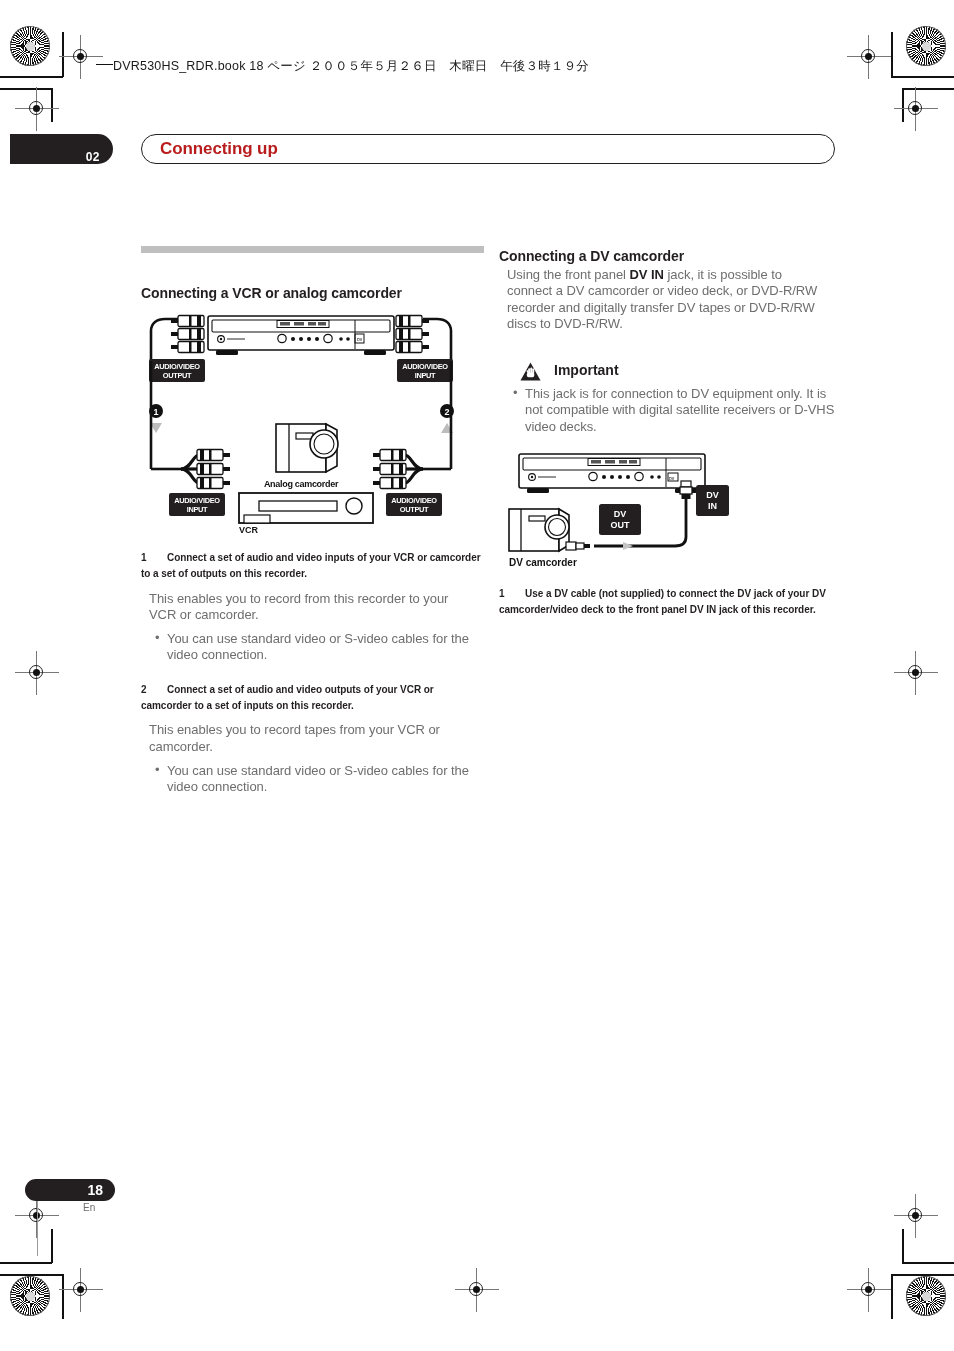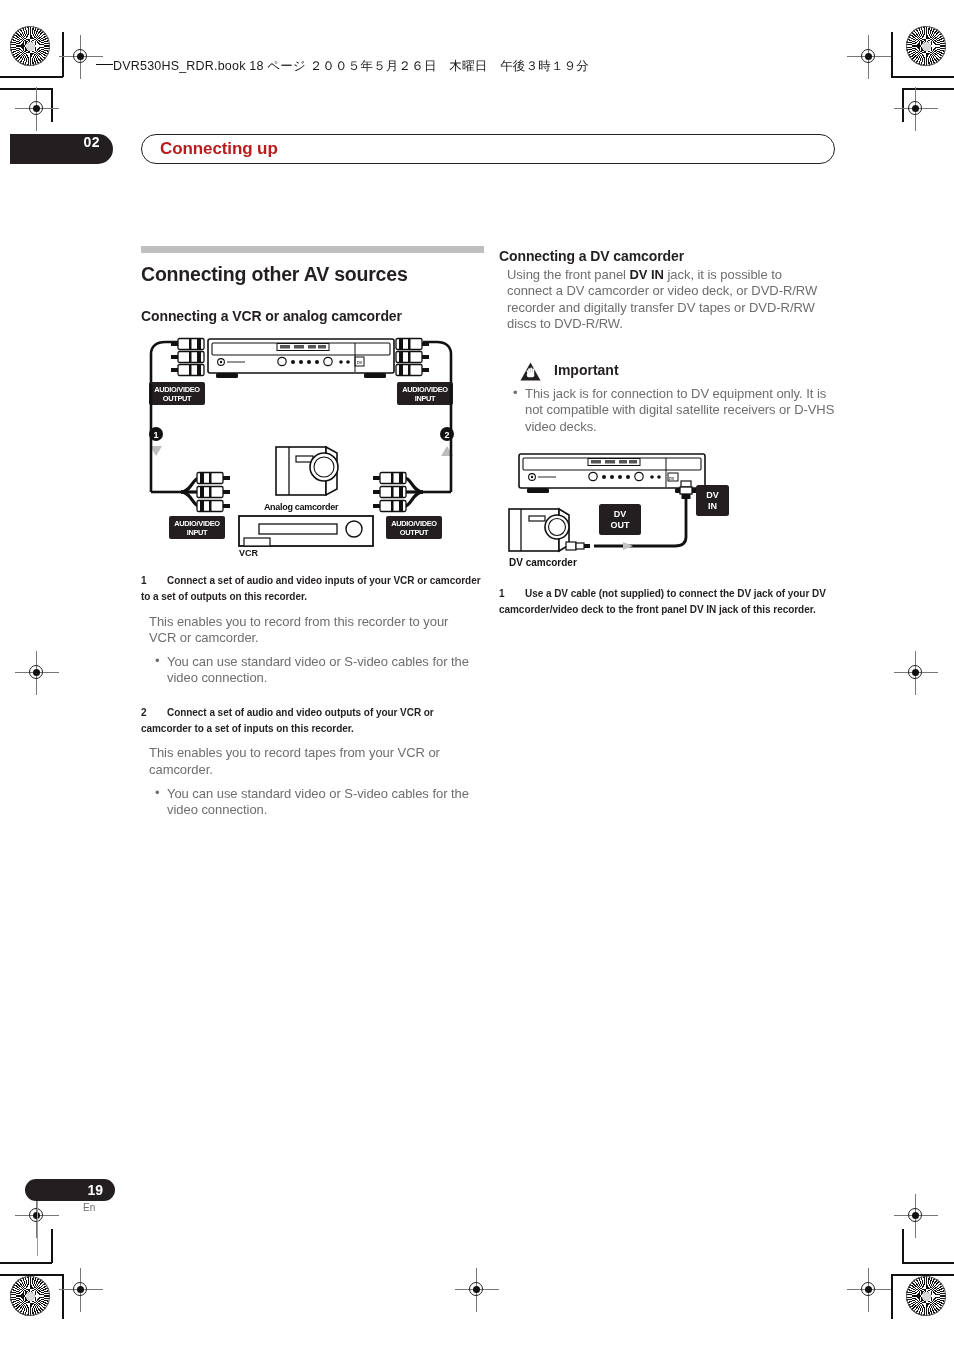--- a/index.html
+++ b/index.html
@@ -88,24 +88,24 @@
   
   .chapter-tab {
     position: absolute;
     left: 10px;
     top: 134px;
     width: 103px;
     height: 30px;
     background: #231f20;
     border-radius: 0 15px 15px 0;
     color: #ffffff;
-    font-size: 14px;
+    font-size: 12px;
     font-weight: bold;
     display: flex;
-    align-items: flex-start;
+    align-items: flex-end;
     justify-content: flex-end;
     padding-right: 13px;
     box-sizing: border-box;
     letter-spacing: .5px;
   }
   .chapter-pill {
     position: absolute;
     left: 141px;
     top: 134px;
     width: 694px;
@@ -335,21 +335,20 @@
   <div class="chapter-tab">
     <span>02</span>
   </div>
   <div class="chapter-pill">
     <span>Connecting up</span>
   </div>
 
   <div class="col-left">
 
     <div class="rule"></div>
-    <h1 class="sec">Connecting other AV sources</h1>
 
     <div class="gap-lg"></div>
     <h2 class="sub">Connecting a VCR or analog camcorder</h2>
 
     <div class="diagram" style="margin-top:12px;">
       <svg width="343" height="222" viewBox="0 0 343 222" xmlns="http://www.w3.org/2000/svg">
         <defs>
           <g id="plugL">
             <rect x="0" y="0" width="26" height="11" rx="1.5" fill="#fff" stroke="#111" stroke-width="1.3"></rect>
             <rect x="3" y="0" width="4" height="11" fill="#111"></rect>
@@ -589,17 +588,17 @@
           <text x="10" y="115" font-family="'Liberation Sans',sans-serif" font-size="10" font-weight="bold" fill="#111">DV camcorder</text>
         </g>
       </svg>
     </div>
 
     <div class="gap-md"></div>
     <p class="step"><span class="step-num">1</span><span>Use a DV cable (not supplied) to connect the DV jack of your DV camcorder/video deck to the front panel </span><span class="b-dark">DV IN</span><span> jack of this recorder.</span></p>
   </div>
 
   <div style="position:absolute;left:25px;top:1179px;width:90px;height:22px;background:#231f20;border-radius:11px;display:flex;align-items:center;justify-content:flex-end;padding-right:12px;box-sizing:border-box;">
-    <span style="color:#fff;font-size:14px;font-weight:bold;">19</span>
+    <span style="color:#fff;font-size:14px;font-weight:bold;">18</span>
   </div>
   <div style="position:absolute;left:83px;top:1202px;font-size:10px;color:#6e6e6e;">En</div>
 
 </div>
 
 </body></html>

